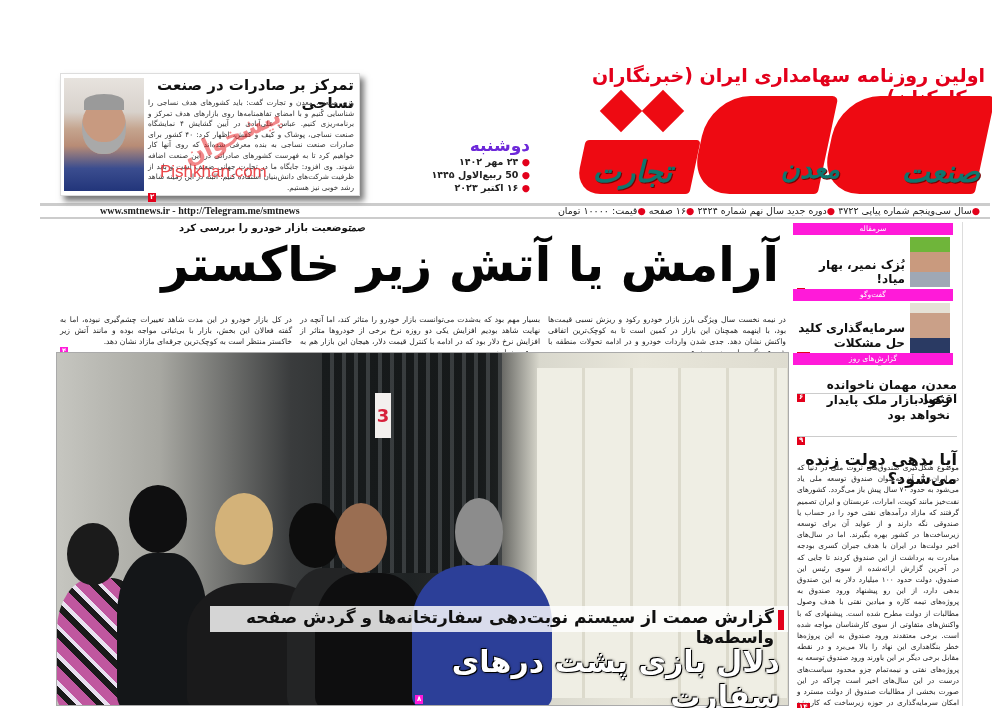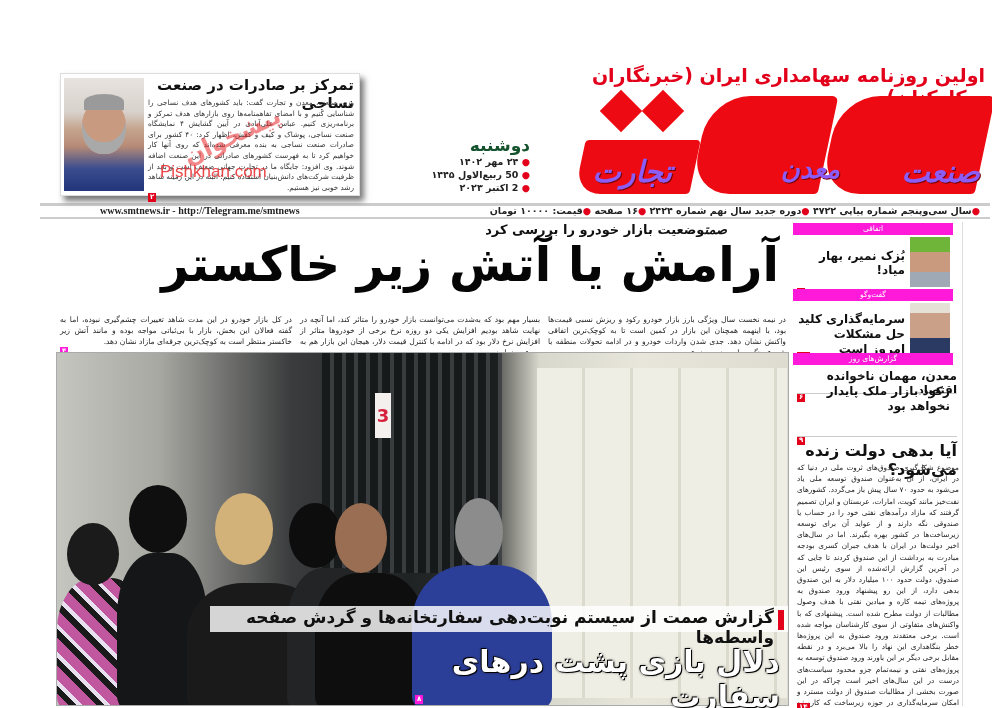--- a/index.html
+++ b/index.html
@@ -5,66 +5,66 @@
   * { box-sizing: border-box; margin: 0; padding: 0; }
   html, body { width: 992px; height: 708px; background: #ffffff; overflow: hidden; }
   body { position: relative; font-family: "DejaVu Sans", sans-serif; color: #111; }
 
   .abs { position: absolute; }
 
   
   .tagline { left: 580px; top: 64px; width: 405px; font-size: 19px; font-weight: bold; color: #e3001b; text-align: right; direction: rtl; letter-spacing: -0.3px; }
   .logo { left: 560px; top: 92px; width: 430px; height: 104px; }
   .logo-block { position: absolute; background: #ee0a12; }
-  .logo-word { position: absolute; color: #8b5cf6; font-weight: bold; font-style: italic; font-size: 30px; direction: rtl; text-shadow: 1px 1px 0 #700; }
+  .logo-word { position: absolute; color: #0f766e; font-weight: bold; font-style: italic; font-size: 30px; direction: rtl; text-shadow: 1px 1px 0 #700; }
   .day-block { left: 380px; top: 135px; width: 150px; }
-  .day-name { font-size: 17px; color: #14532d; font-weight: bold; text-align: right; direction: rtl; }
+  .day-name { font-size: 17px; color: #6d28d9; font-weight: bold; text-align: right; direction: rtl; }
   .date-line { font-size: 9.5px; font-weight: bold; color: #222; text-align: right; direction: rtl; line-height: 13px; }
   .date-line .dot { color: #e3001b; }
 
   .info-bar { left: 40px; top: 203px; width: 950px; height: 16px; border-top: 3px solid #ccc; border-bottom: 2px solid #ccc; }
-  .info-text { right: 12px; top: 205px; font-size: 9.5px; font-weight: bold; direction: rtl; color: #222; }
+  .info-text { right: 12px; top: 205px; font-size: 9.5px; font-weight: normal; direction: rtl; color: #222; }
   .info-text .dot { color: #e3001b; }
   .urls { left: 100px; top: 205px; font-family: "Liberation Serif", serif; font-size: 10px; font-weight: bold; color: #222; }
 
   
   .box-story { left: 60px; top: 73px; width: 300px; height: 123px; background: #fff; box-shadow: 4px 5px 6px #777; border: 1px solid #ddd; }
   .box-photo { left: 64px; top: 78px; width: 80px; height: 113px; background: linear-gradient(180deg,#e7e3de 0%,#d8d2cc 30%,#c5a58f 45%,#b88c76 60%,#3b4d8f 80%,#22357a 100%); }
   .box-photo .face { position:absolute; left: 18px; top: 20px; width: 44px; height: 56px; border-radius: 50% 50% 45% 45%; background: #c89a80; box-shadow: inset 0 -12px 0 #a9a9a9; }
   .box-photo .hair { position:absolute; left: 20px; top: 16px; width: 40px; height: 16px; border-radius: 50% 50% 0 0; background: #9a9a9a; }
   .box-title { left: 148px; top: 76px; width: 206px; font-size: 15px; font-weight: bold; direction: rtl; text-align: right; color: #111; }
   .box-body { left: 148px; top: 98px; width: 206px; font-size: 7.3px; line-height: 10.6px; direction: rtl; text-align: justify; color: #333; }
   .page-tag { display: inline-block; background: #e3001b; color: #fff; font-size: 7px; font-weight: bold; padding: 0 2px; line-height: 9px; }
   .page-tag.pink { background: #ff1ad9; }
   .watermark { left: 160px; top: 162px; font-family: "Liberation Sans", sans-serif; font-size: 17px; color: #e8272b; opacity: 0.85; }
   .watermark-fa { left: 180px; top: 122px; font-size: 24px; color: #e8272b; opacity: 0.55; transform: rotate(-25deg); direction: rtl; font-weight: bold; }
 
   
-  .kicker { left: 187px; top: 222px; width: 540px; text-align: right; font-size: 13px; font-weight: bold; direction: rtl; }
+  .kicker { left: 179px; top: 222px; width: 540px; text-align: left; font-size: 10px; font-weight: bold; direction: rtl; }
   .kicker .brand { font-style: italic; letter-spacing: -1px; }
   .headline { left: 150px; top: 236px; width: 640px; text-align: center; font-size: 48px; font-weight: bold; direction: rtl; letter-spacing: -1px; color: #050505; }
   .lead-col { font-size: 7.6px; line-height: 11px; direction: rtl; text-align: justify; color: #222; }
 
   
   .photo { left: 56px; top: 352px; width: 733px; height: 354px; overflow: hidden; border: 1px solid #aaa;
     background: linear-gradient(90deg,#c6c6c0 0%,#a8a8a2 14%,#3a3c3d 32%,#1f2324 48%,#2a2b2b 58%,#d9d8cd 66%,#e8e6da 80%,#dedcd0 100%); }
   .photo .door { position:absolute; left: 265px; top: 0; width: 180px; height: 220px; background: repeating-linear-gradient(90deg,#151819 0 8px,#3b3f41 8px 12px); opacity: .9; }
   .photo .number { position:absolute; left: 318px; top: 40px; width: 16px; height: 45px; background:#f3f0ee; color:#d7203b; font-weight:bold; font-size:18px; text-align:center; line-height:45px; }
   .photo .notices { position:absolute; left: 480px; top: 15px; width: 250px; height: 330px; background: repeating-linear-gradient(90deg,#efeee4 0 45px,#dcdacc 45px 48px); }
   .photo .person { position:absolute; border-radius: 40% 40% 8% 8%; }
   .photo .head { position:absolute; border-radius: 50%; }
   .strap { left: 210px; top: 606px; width: 578px; height: 26px; background: rgba(255,255,255,0.82); }
   .strap-bar { left: 778px; top: 610px; width: 6px; height: 20px; background: #e3001b; }
   .strap-text { left: 222px; top: 607px; width: 552px; font-size: 17px; font-weight: bold; direction: rtl; text-align: right; color: #111; }
   .photo-title { left: 410px; top: 644px; width: 370px; font-size: 30px; font-weight: bold; direction: rtl; text-align: right; color: #fff; text-shadow: 0 0 3px #000, 1px 1px 0 #000, -1px -1px 0 #000; }
   .photo-tag { left: 415px; top: 686px; }
 
   
   .sb-head { position: absolute; left: 793px; width: 160px; height: 12px; background: #ff1ad9; color: #fff; font-size: 7.5px; text-align: center; line-height: 12px; direction: rtl; }
-  .sb-item-title { position: absolute; direction: rtl; text-align: right; font-weight: bold; color: #111; }
+  .sb-item-title { position: absolute; direction: rtl; text-align: right; font-weight: bold; color: #111; margin-top: 9px; }
   .sb-photo { position: absolute; width: 40px; height: 50px; }
   .sb-divider { position: absolute; left: 797px; width: 160px; height: 1px; background: #ccc; }
   .sb-body { left: 797px; top: 462px; width: 162px; font-size: 7.3px; line-height: 11.2px; direction: rtl; text-align: justify; color: #222; }
   .vrule { left: 962px; top: 222px; width: 1px; height: 484px; background: #ddd; }
 </style>
 </head>
 <body>
 
 <div class="abs tagline">اولین روزنامه سهامداری ایران (خبرنگاران و کارکنان)</div>
 
@@ -77,21 +77,21 @@
   <div class="logo-block" style="left:88px; top:4px; width:30px; height:30px; transform: rotate(45deg);"></div>
   <div class="logo-word" style="right:10px; top:62px;">صنعت</div>
   <div class="logo-word" style="right:150px; top:62px; font-size:26px;">معدن</div>
   <div class="logo-word" style="right:318px; top:62px;">تجارت</div>
 </div>
 
 <div class="abs day-block">
   <div class="day-name">دوشنبه</div>
   <div class="date-line"><span class="dot">● </span><span>۲۴ مهر ۱۴۰۲</span></div>
   <div class="date-line"><span class="dot">● </span><span>50 ربیع‌الاول ۱۴۴۵</span></div>
-  <div class="date-line"><span class="dot">● </span><span>2 اکتبر ۲۰۲۳</span></div>
+  <div class="date-line"><span class="dot">● </span><span>۱۶ اکتبر ۲۰۲۳</span></div>
 </div>
 
 <div class="abs info-bar"></div>
 <div class="abs info-text">
   <span class="dot">●</span><span>سال سی‌وپنجم شماره پیاپی ۴۷۲۲</span>
   <span class="dot">●</span><span>دوره جدید سال نهم شماره ۲۴۲۴</span>
   <span class="dot">●</span><span>۱۶ صفحه</span>
   <span class="dot">●</span><span>قیمت: ۱۰۰۰۰ تومان</span>
 </div>
 <div class="abs urls">www.smtnews.ir   -   http://Telegram.me/smtnews</div>
@@ -136,21 +136,21 @@
   <div class="head" style="left:398px; top:145px; width:48px; height:68px; background:#8c8c8c;"></div>
 </div>
 <div class="abs strap"></div>
 <div class="abs strap-bar"></div>
 <div class="abs strap-text">گزارش صمت از سیستم نوبت‌دهی سفارتخانه‌ها و گردش صفحه واسطه‌ها</div>
 <div class="abs photo-title">دلال بازی پشت درهای سفارت</div>
 <div class="abs photo-tag"><span class="page-tag pink">۸</span></div>
 
 <div class="abs vrule"></div>
 
-<div class="sb-head" style="top:223px;">اتفاقی</div>
+<div class="sb-head" style="top:223px;">سرمقاله</div>
 <div class="sb-photo" style="left:910px; top:237px; background: linear-gradient(180deg,#6fb53a 0%,#6fb53a 30%,#c99a7e 30%,#c99a7e 70%,#9fa8b5 70%);"></div>
 <div class="sb-item-title" style="left:797px; top:249px; width:108px; font-size:12px;">بُزک نمیر، بهار میاد!</div>
 <div class="abs" style="left:797px; top:279px;"><span class="page-tag">۲</span></div>
 
 <div class="sb-head" style="top:289px;">گفت‌وگو</div>
 <div class="sb-photo" style="left:910px; top:303px; background: linear-gradient(180deg,#e5e1d6 0%,#e5e1d6 20%,#caa088 20%,#caa088 70%,#2a3a63 70%);"></div>
 <div class="sb-item-title" style="left:797px; top:312px; width:108px; font-size:12px; line-height:15px;">سرمایه‌گذاری کلید حل مشکلات امروز است</div>
 <div class="abs" style="left:797px; top:343px;"><span class="page-tag">۱۲</span></div>
 
 <div class="sb-head" style="top:353px;">گزارش‌های روز</div>

